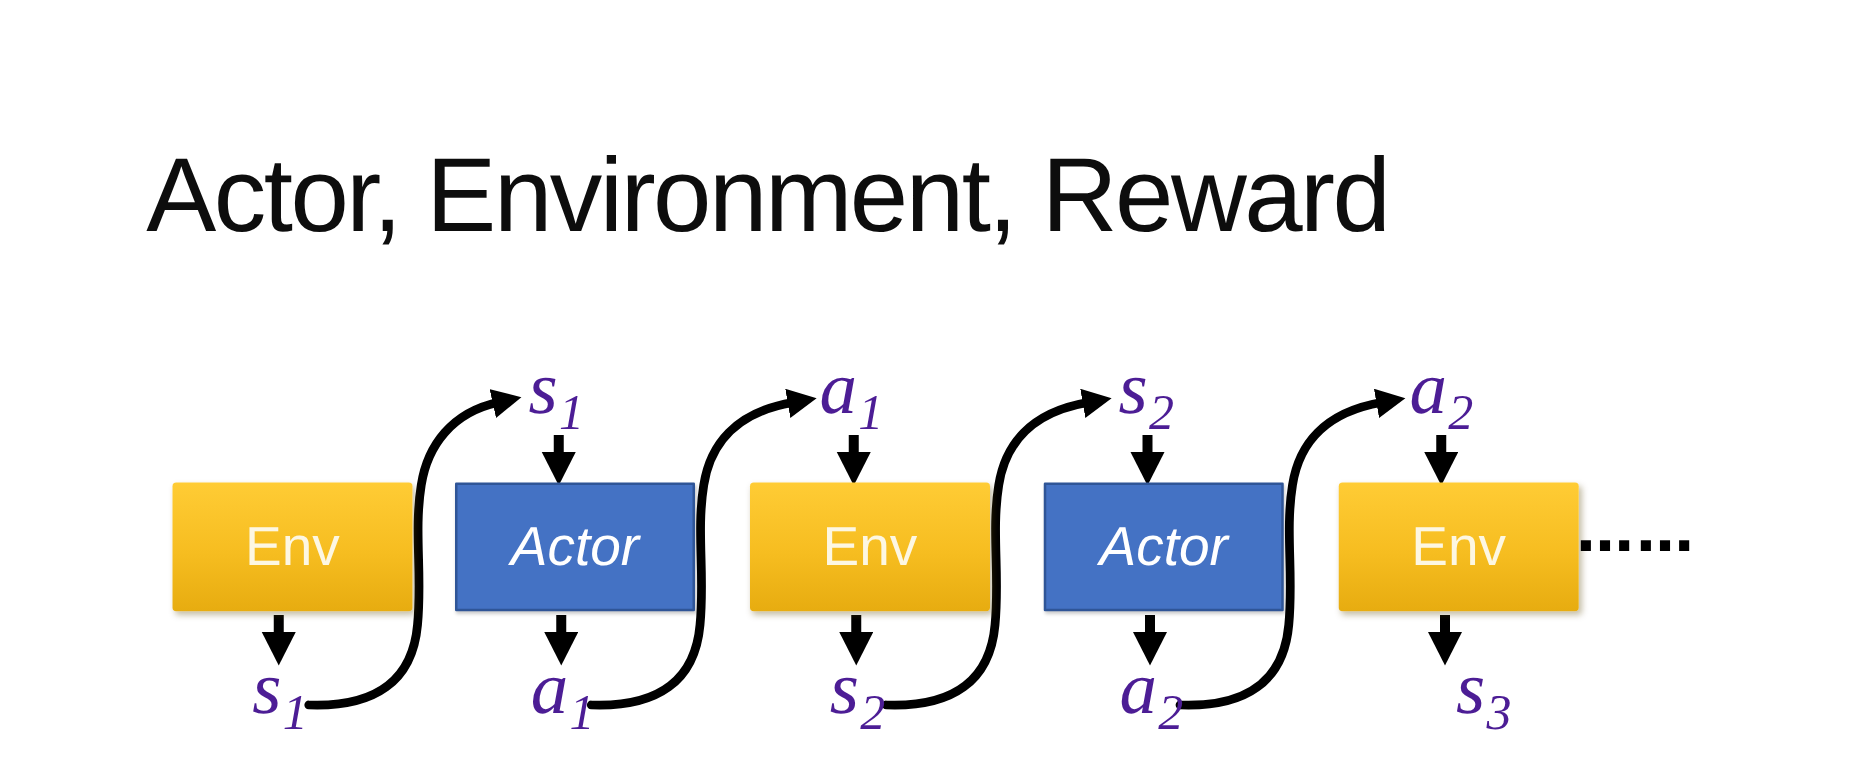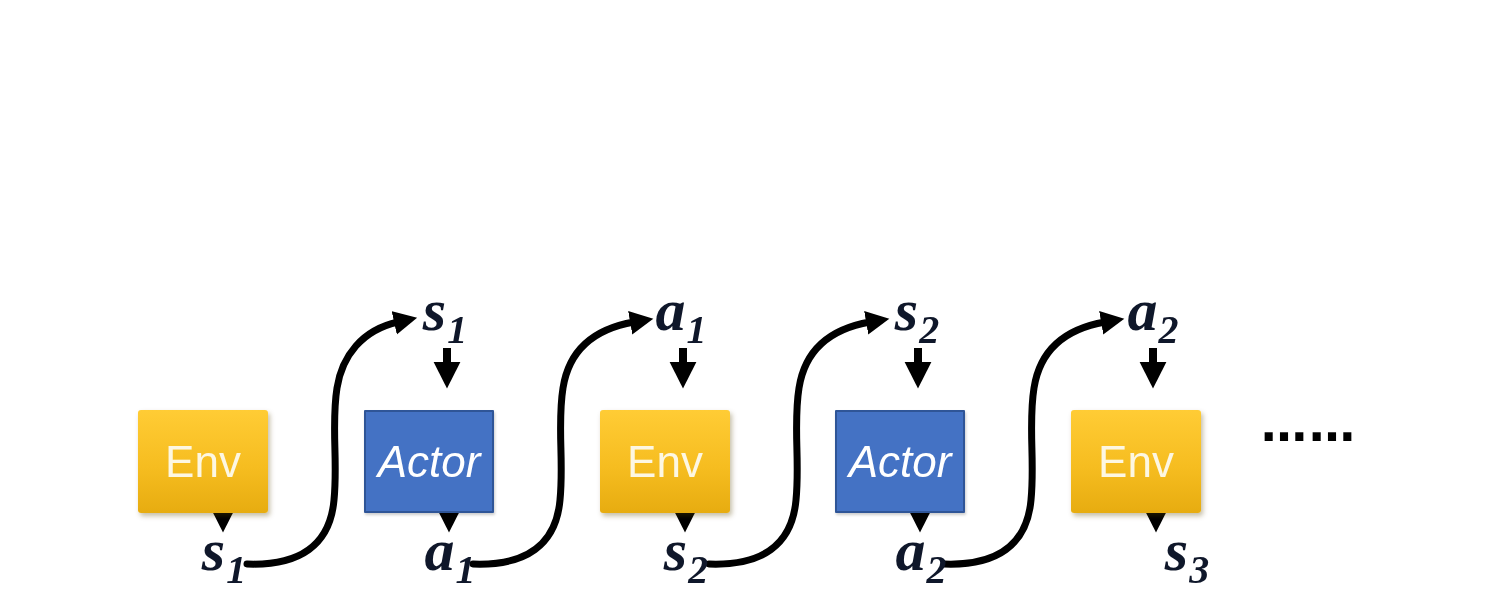--- a/index.html
+++ b/index.html
@@ -10,58 +10,59 @@
   .title{
     position:absolute;left:117px;top:110px;margin:0;
     font-size:84px;font-weight:300;letter-spacing:-2px;line-height:1.1;
     color:var(--title-text,#0d0d0d);white-space:nowrap;
     font-family:"Liberation Sans",sans-serif;
   }
   .arrow-layer{position:absolute;left:0;top:0;width:1500px;height:608px;}
   .arrow-stroke{stroke:var(--arrow,#000);fill:none;}
   .arrow-fill{fill:var(--arrow,#000);}
   .box{
-    position:absolute;top:386px;width:130px;height:103px;
+    position:absolute;top:386px;width:192px;height:103px;
     display:flex;align-items:center;justify-content:center;
-    font-size:44px;line-height:1;box-sizing:border-box;border-radius:3px;margin-top:24px;
+    font-size:44px;line-height:1;box-sizing:border-box;border-radius:3px;
   }
   .box.env{
     background:linear-gradient(180deg,var(--env-top,#ffcc35) 0%,#f6bd20 55%,var(--env-bottom,#e7ac10) 100%);
     color:var(--env-text,#fdf7e2);
     box-shadow:2px 3px 5px rgba(90,70,0,0.35);
   }
   .box.actor{
     background:var(--actor-fill,#4472c4);
     border:2.5px solid var(--actor-border,#2f5597);
     color:var(--actor-text,#ffffff);
     border-radius:1px;
     box-shadow:1px 2px 3px rgba(0,0,0,0.2);
     font-style:italic;
   }
   .mlabel{
     position:absolute;transform:translateX(-50%);
     font-family:"Liberation Serif",serif;font-style:italic;
-    font-size:60px;line-height:1;color:#0f172a;white-space:nowrap;font-weight:bold;
+    font-size:60px;line-height:1;color:#4c1d95;white-space:nowrap;
   }
   .mlabel .msub{
     font-size:40px;font-style:italic;vertical-align:-13px;margin-left:1px;
   }
   .mlabel.top{top:280px;}
   .mlabel.bottom{top:520px;}
   .dots{
     position:absolute;left:1309px;top:402px;transform:translateX(-50%);
     font-size:46px;font-weight:800;letter-spacing:2px;line-height:1;color:#000;
     font-family:"DejaVu Sans",sans-serif;white-space:nowrap;
   }
 </style>
 </head>
 <body>
 
 <div class="slide">
 
+  <h1 class="title">Actor, Environment, Reward</h1>
 
   <svg class="arrow-layer" width="1500" height="608" viewBox="0 0 1500 608" xmlns="http://www.w3.org/2000/svg">
     <defs>
       <marker id="ah" markerWidth="3.6" markerHeight="3.6" refX="0.55" refY="1.7" orient="auto" markerUnits="strokeWidth">
         <path class="arrow-fill" d="M0,0 L3.35,1.7 L0,3.4 Z"></path>
       </marker>
     </defs>
 
     <path class="arrow-stroke" d="M 247 564 C 300 566 330 545 334 500 C 338 460 331 425 337 388 C 342 356 362 330 398 322" stroke-width="7" stroke-linecap="round" marker-end="url(#ah)"></path>
     <path class="arrow-stroke" d="M 473 564 C 526 566 556 545 560 500 C 564 460 557 425 563 388 C 568 356 588 330 634 322" stroke-width="7" stroke-linecap="round" marker-end="url(#ah)"></path>

